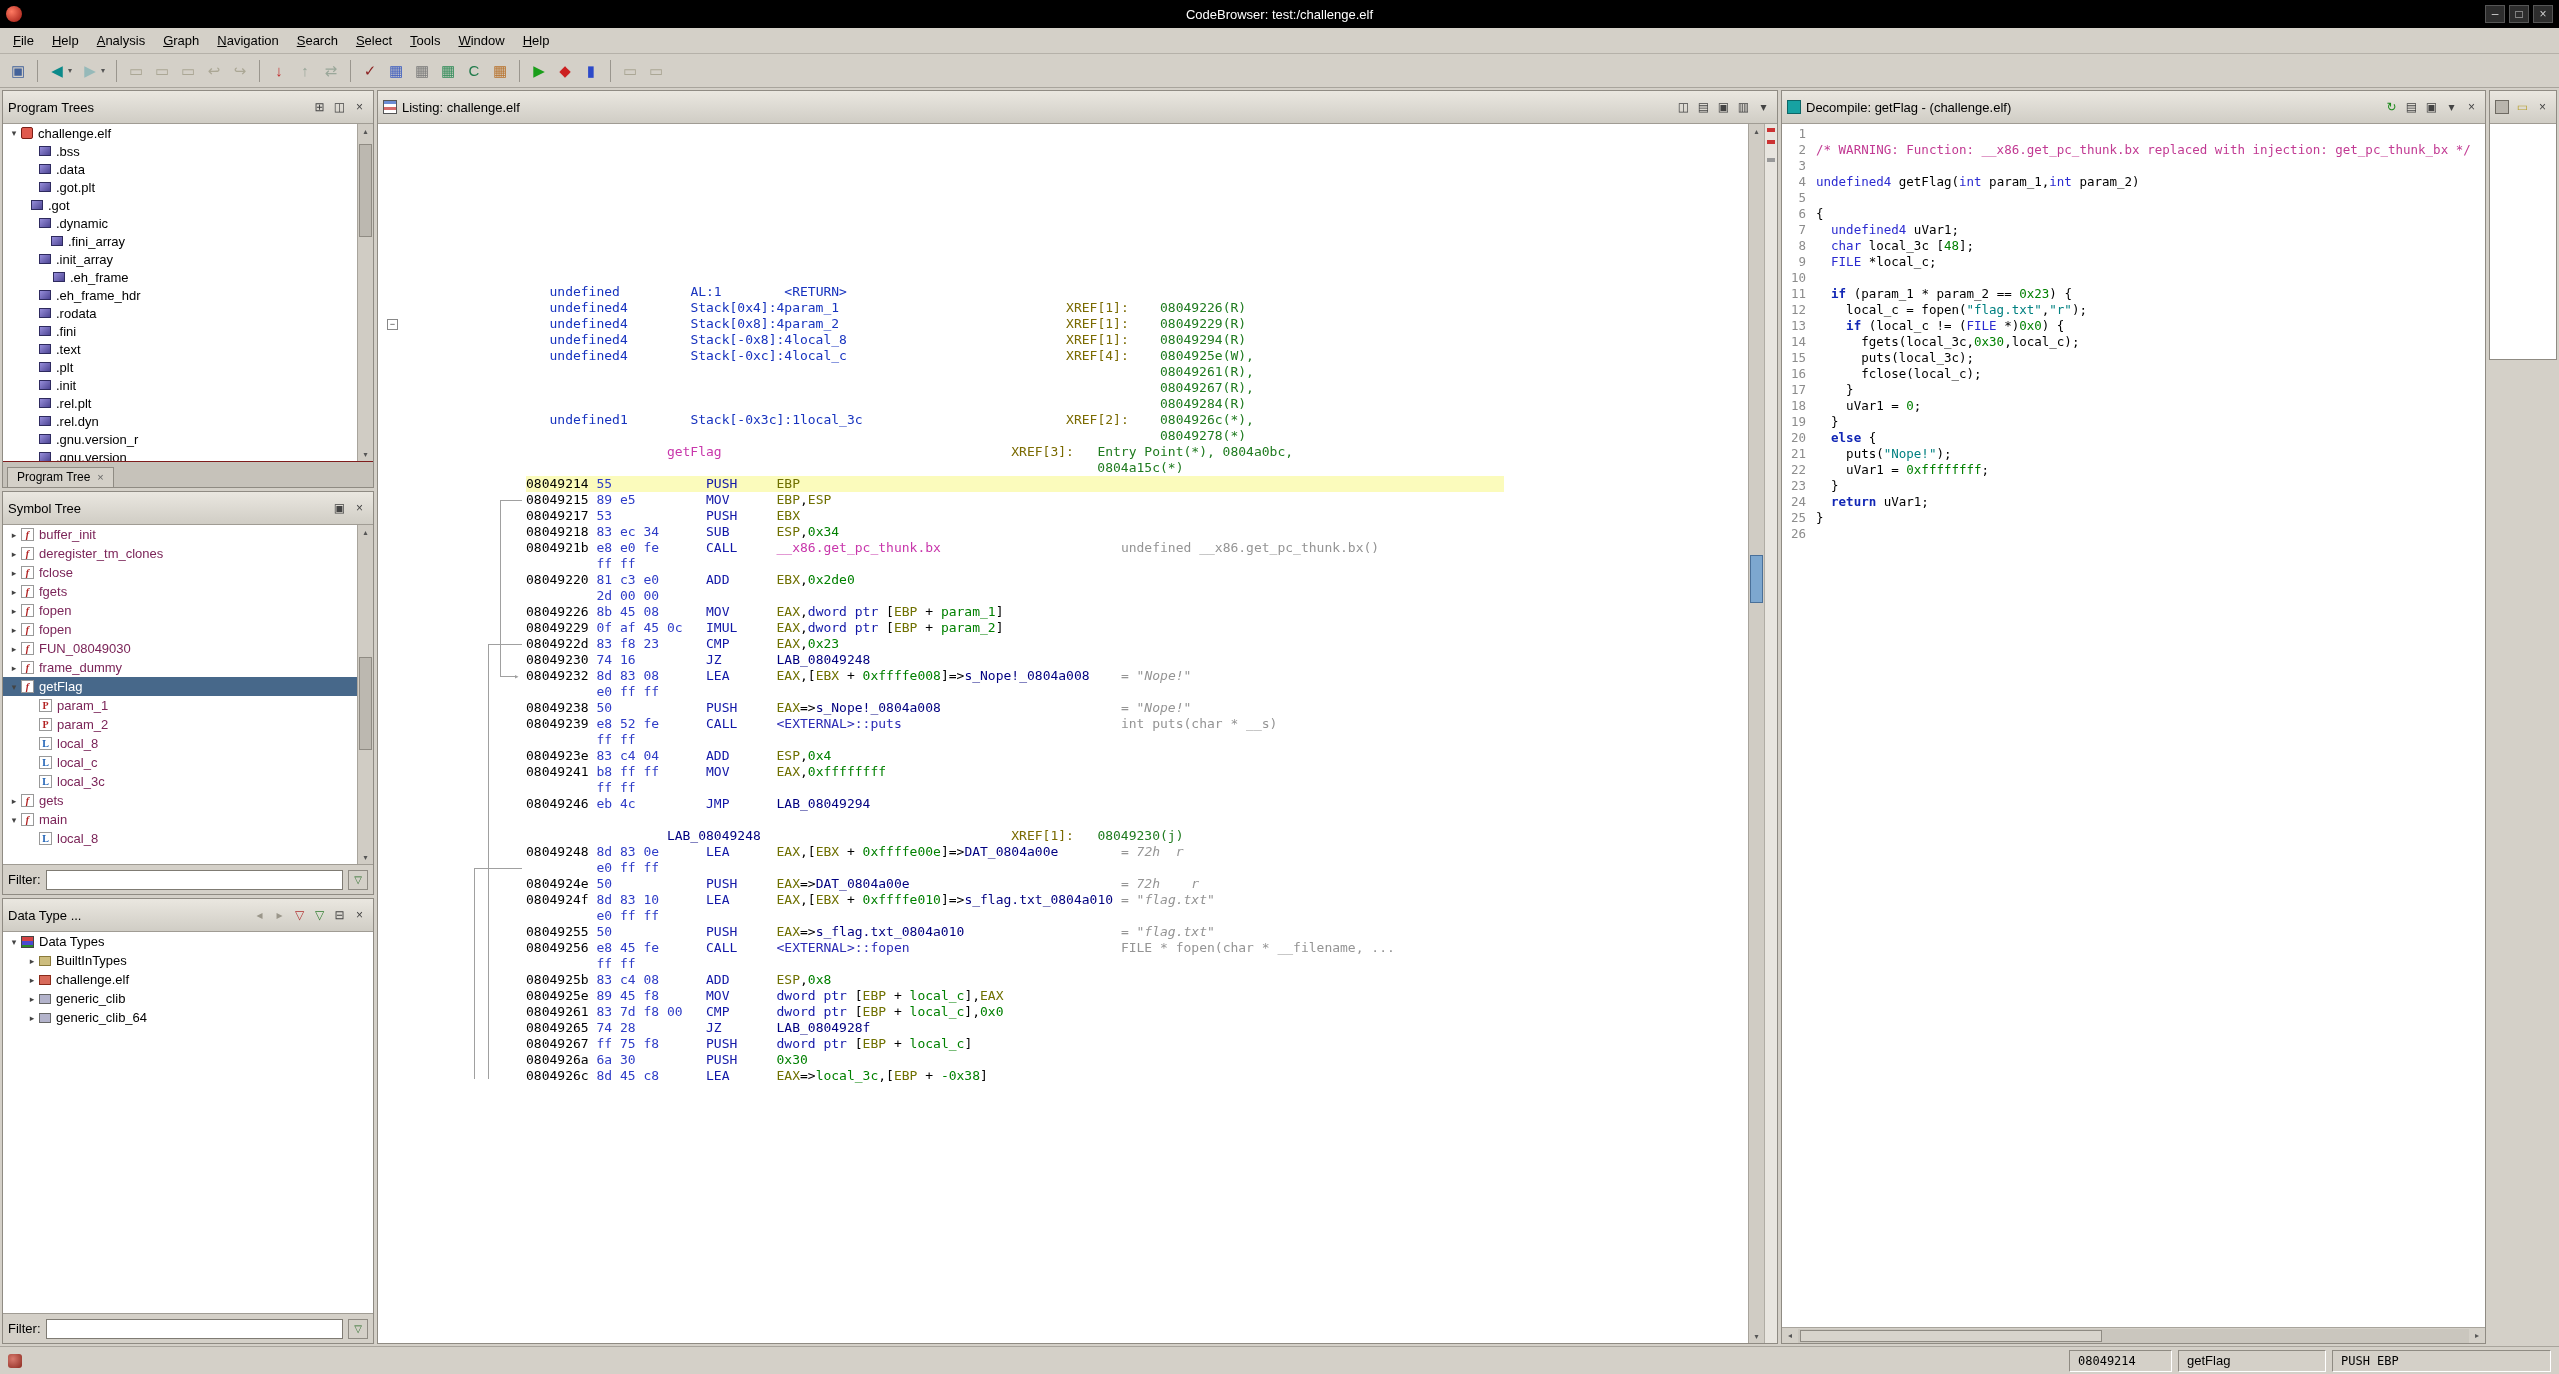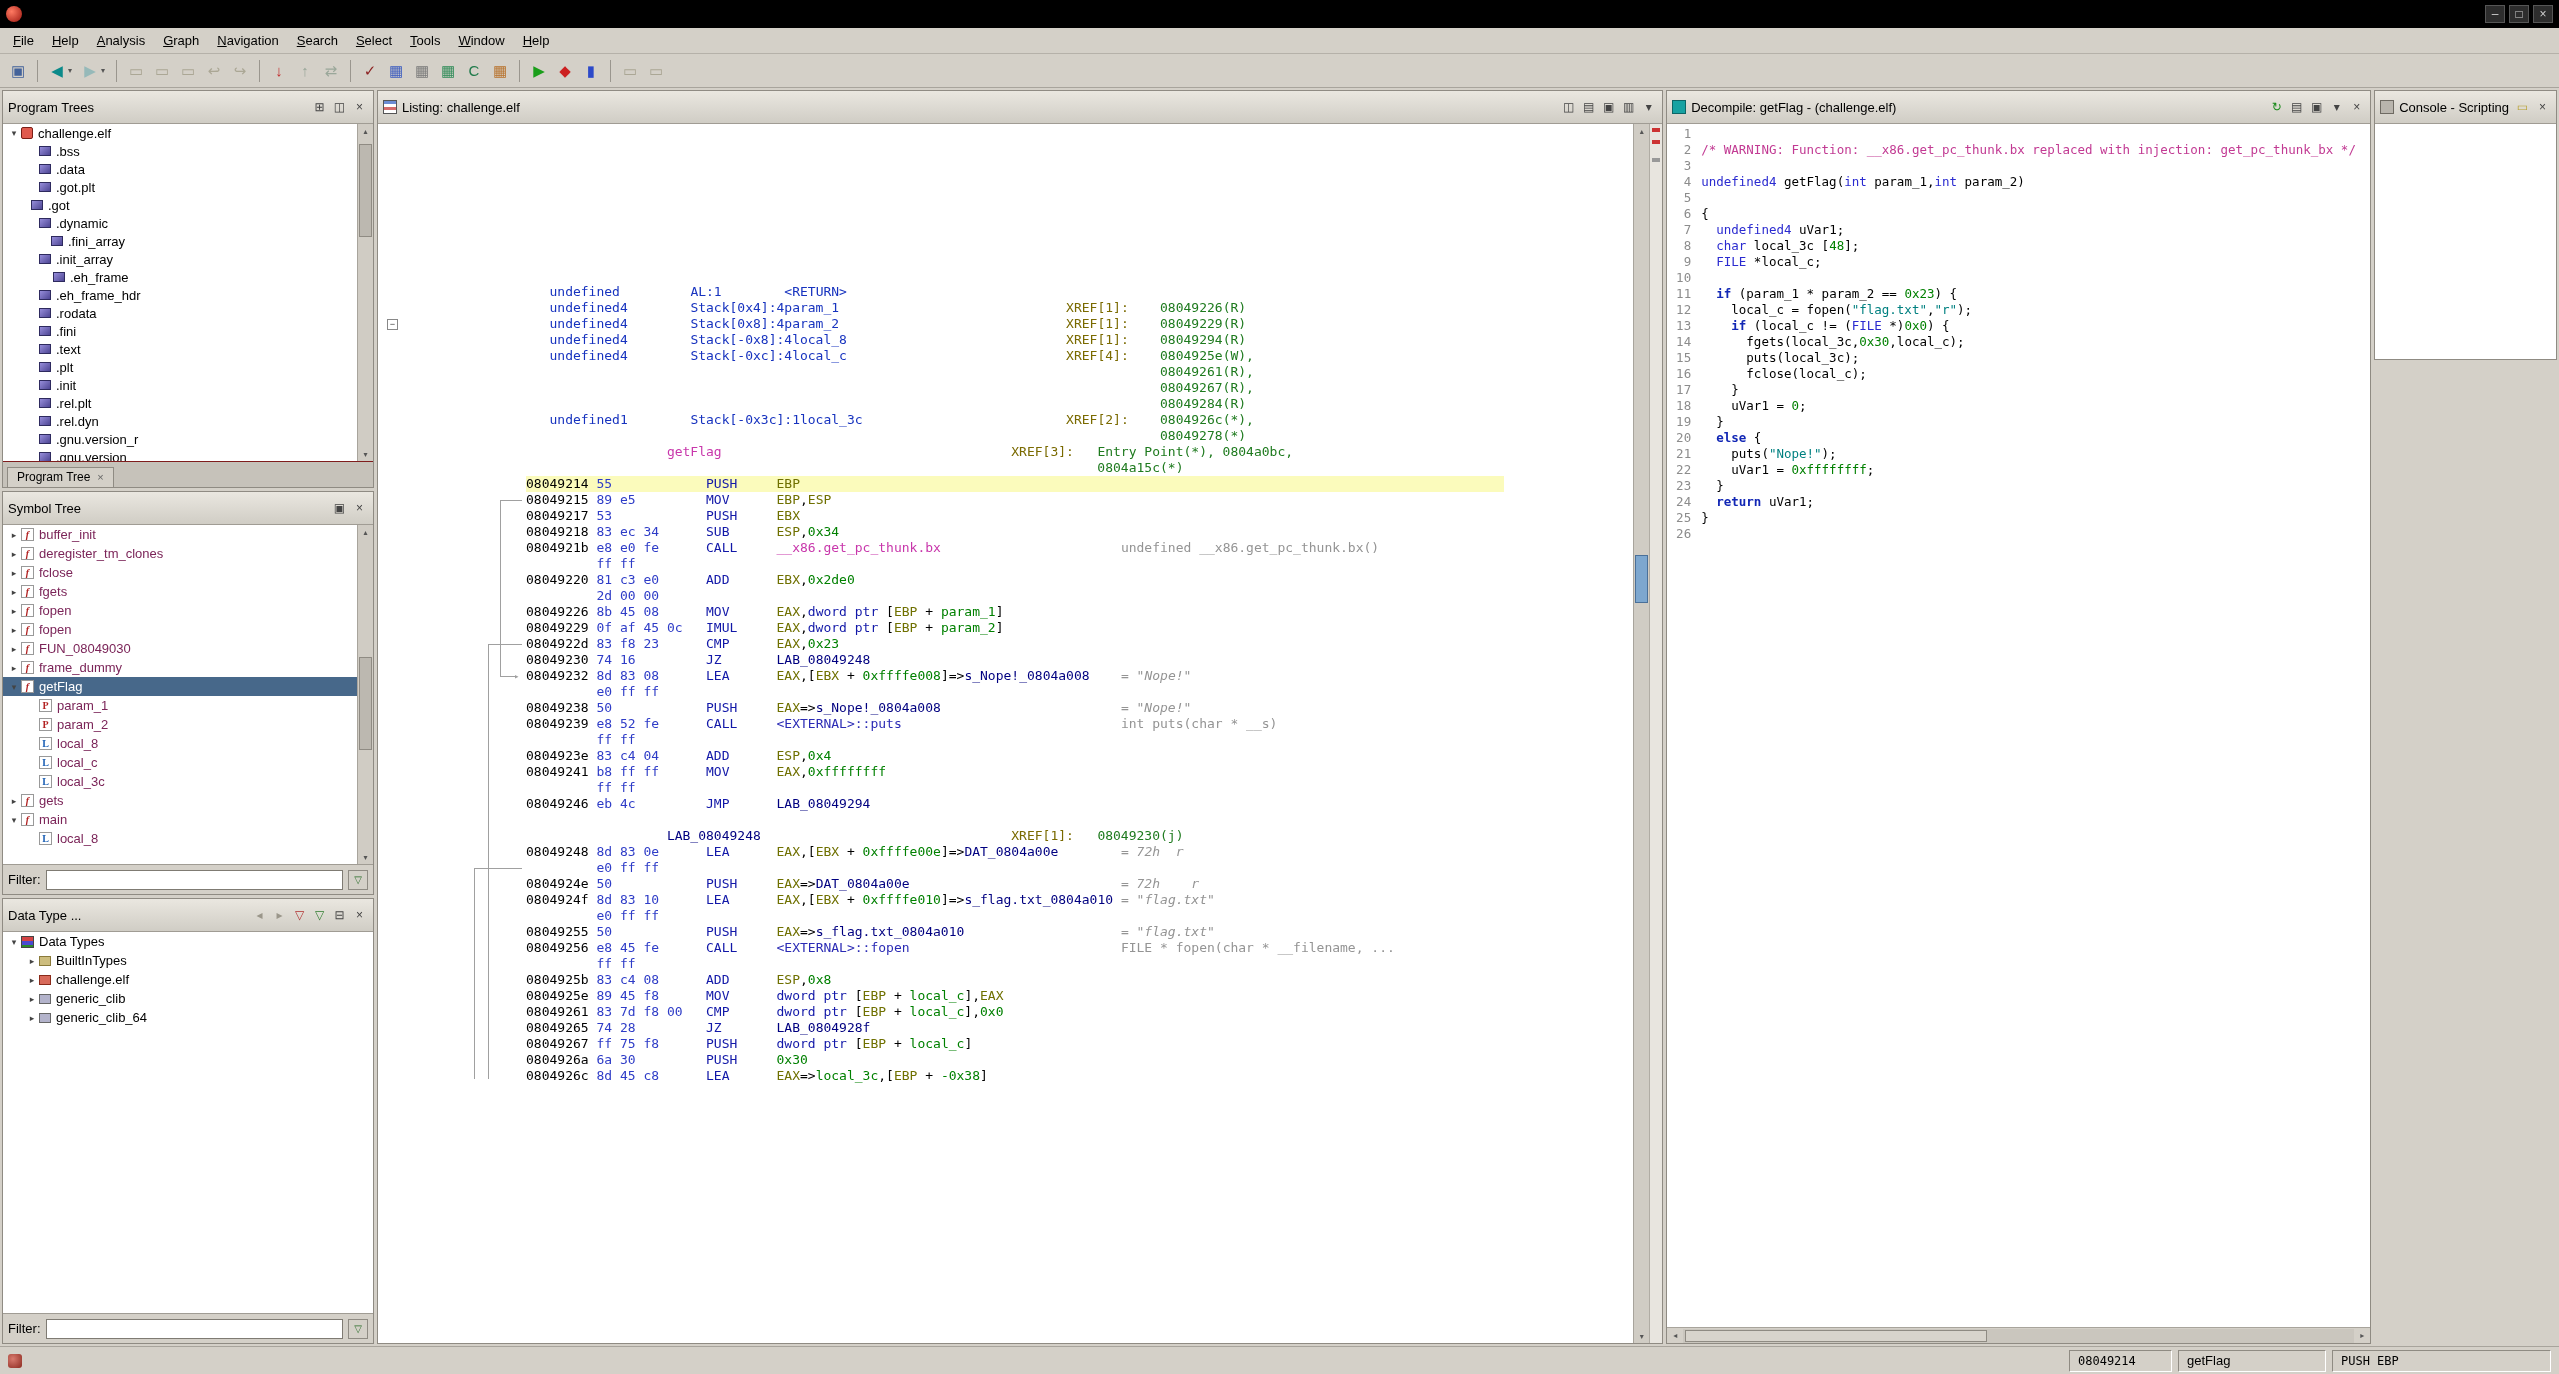--- a/index.html
+++ b/index.html
@@ -133,20 +133,21 @@
   .sb-func { width: 148px; }
   .sb-ins { width: 219px; }
 </style>
 </head>
 <body>
 
 <div class="screen">
 
   <div class="titlebar">
     <div class="app-icon"></div>
+    <div class="title-text">CodeBrowser: test:/challenge.elf</div>
     <div class="win-controls">
         <div class="win-btn">–</div>
         <div class="win-btn">□</div>
         <div class="win-btn">×</div>
       </div>
   </div>
 
   <div class="menubar">
       <div class="menu-item">File</div>
       <div class="menu-item">Help</div>
@@ -545,21 +546,20 @@
               </div>
             <div class="hs-btn">▸</div>
           </div>
         </section>
 
       </div>
 
       <section class="panel console-panel">
         <div class="panel-header">
           <span class="ph-licon console-glyph"></span>
-          <span class="ph-title">Console - Scripting</span>
           <span class="ph-icons">
               <span class="ph-icon" style="color: rgb(184, 160, 48);">▭</span>
               <span class="ph-icon">×</span>
             </span>
         </div>
         <div class="console-body"></div>
       </section>
 
     </div>
   </div>

